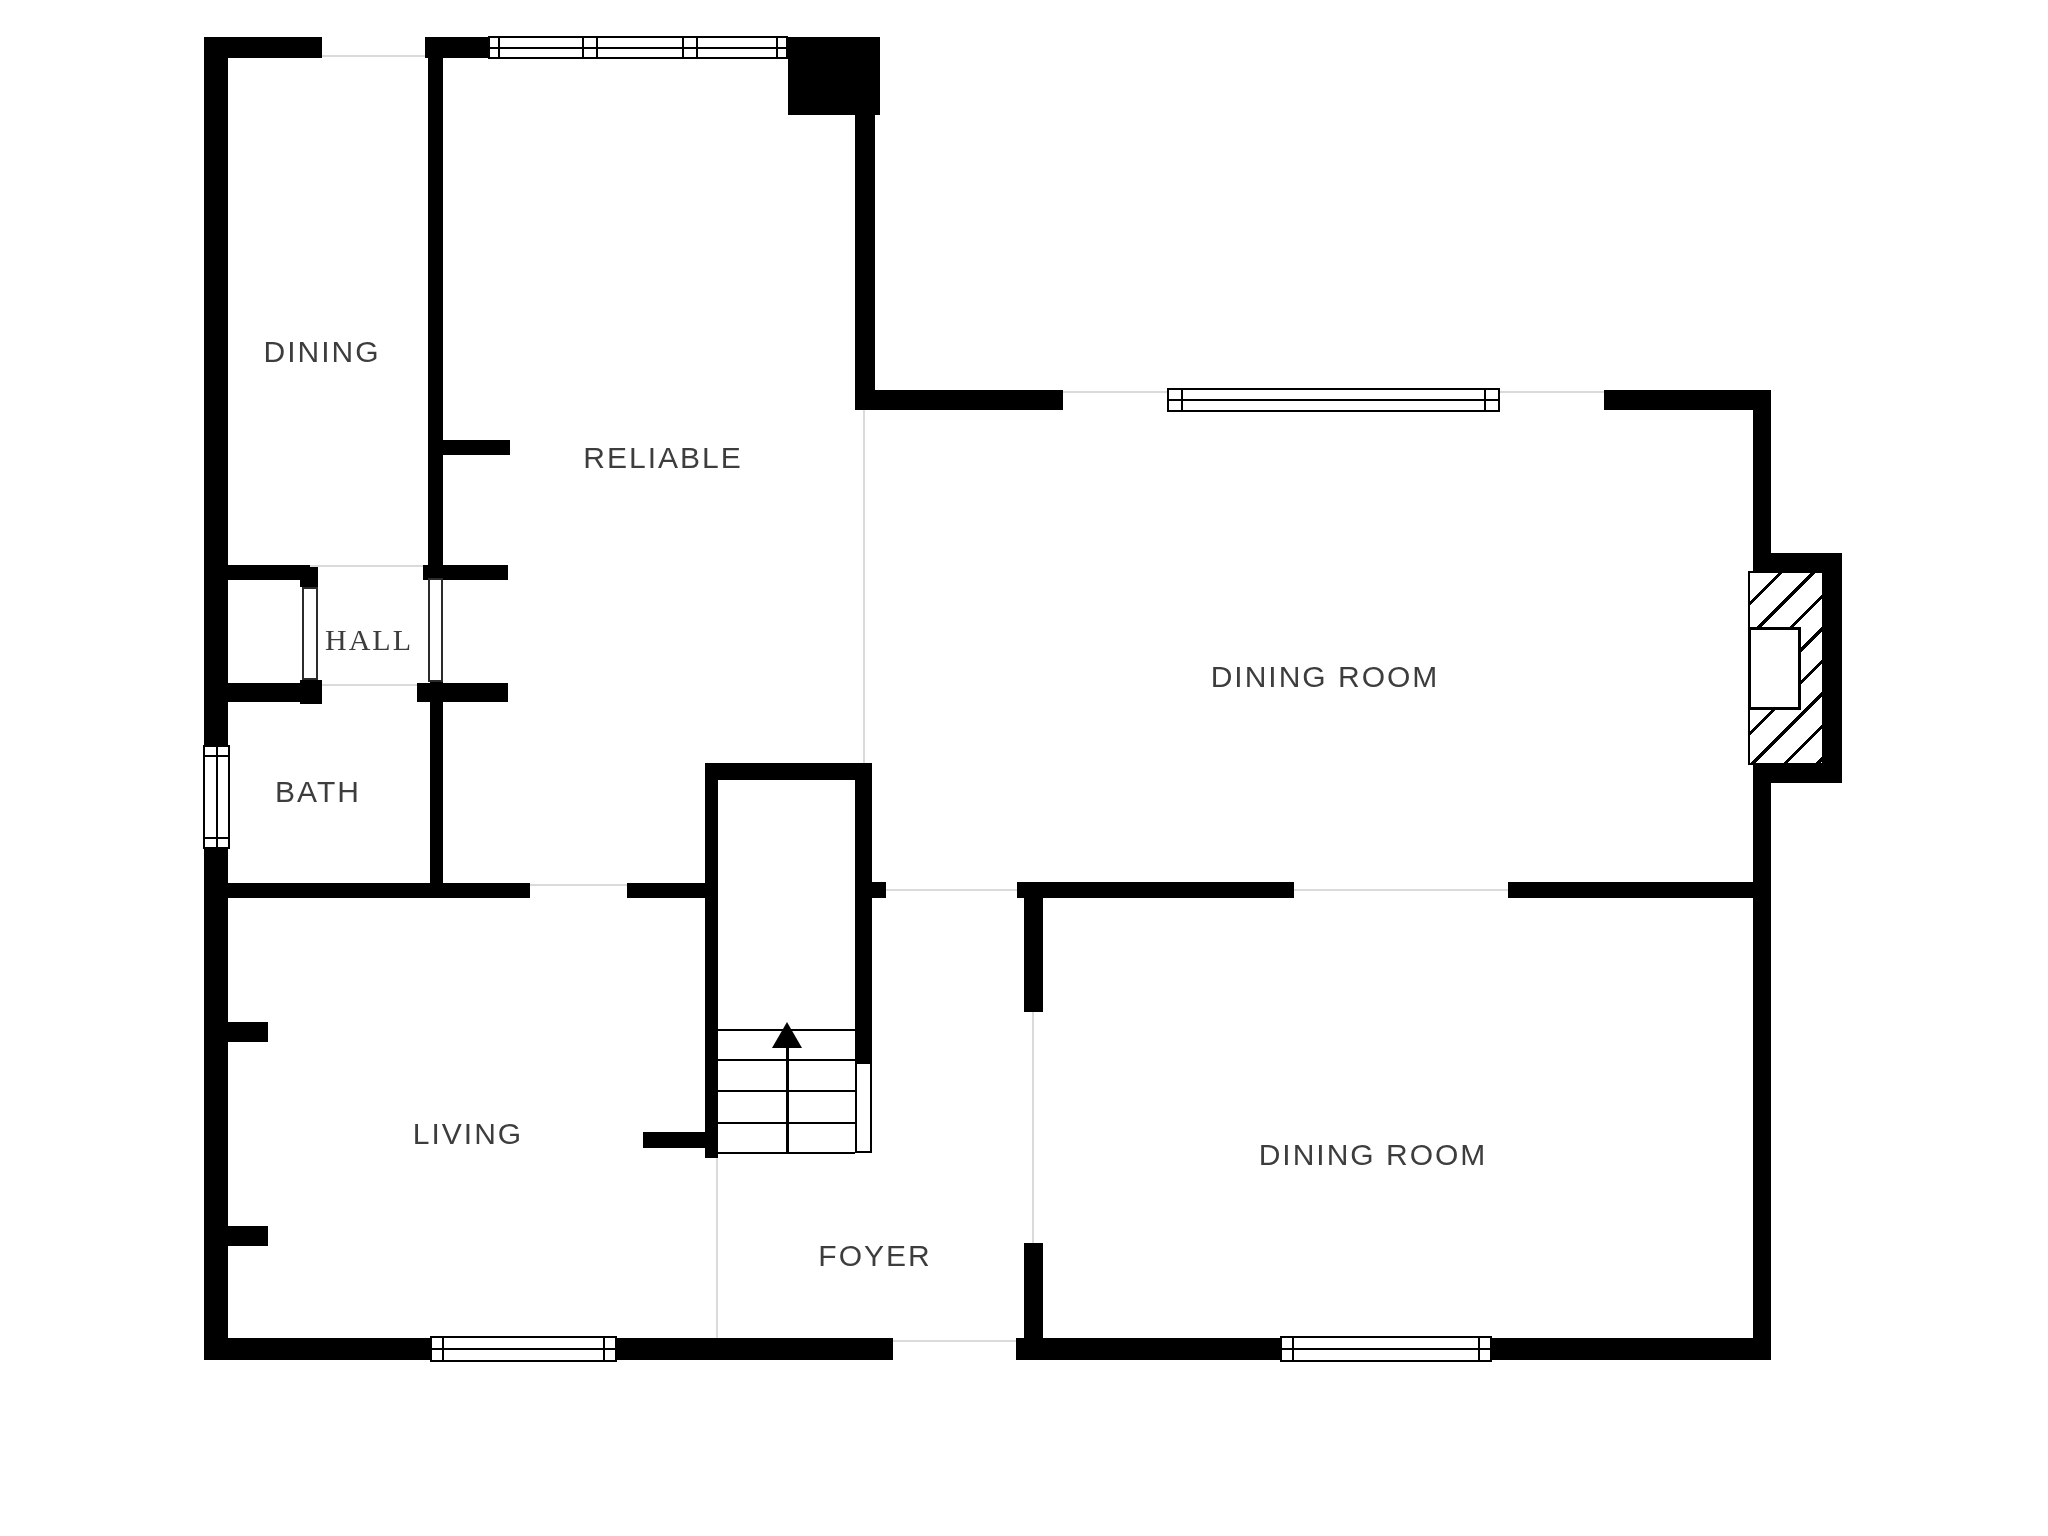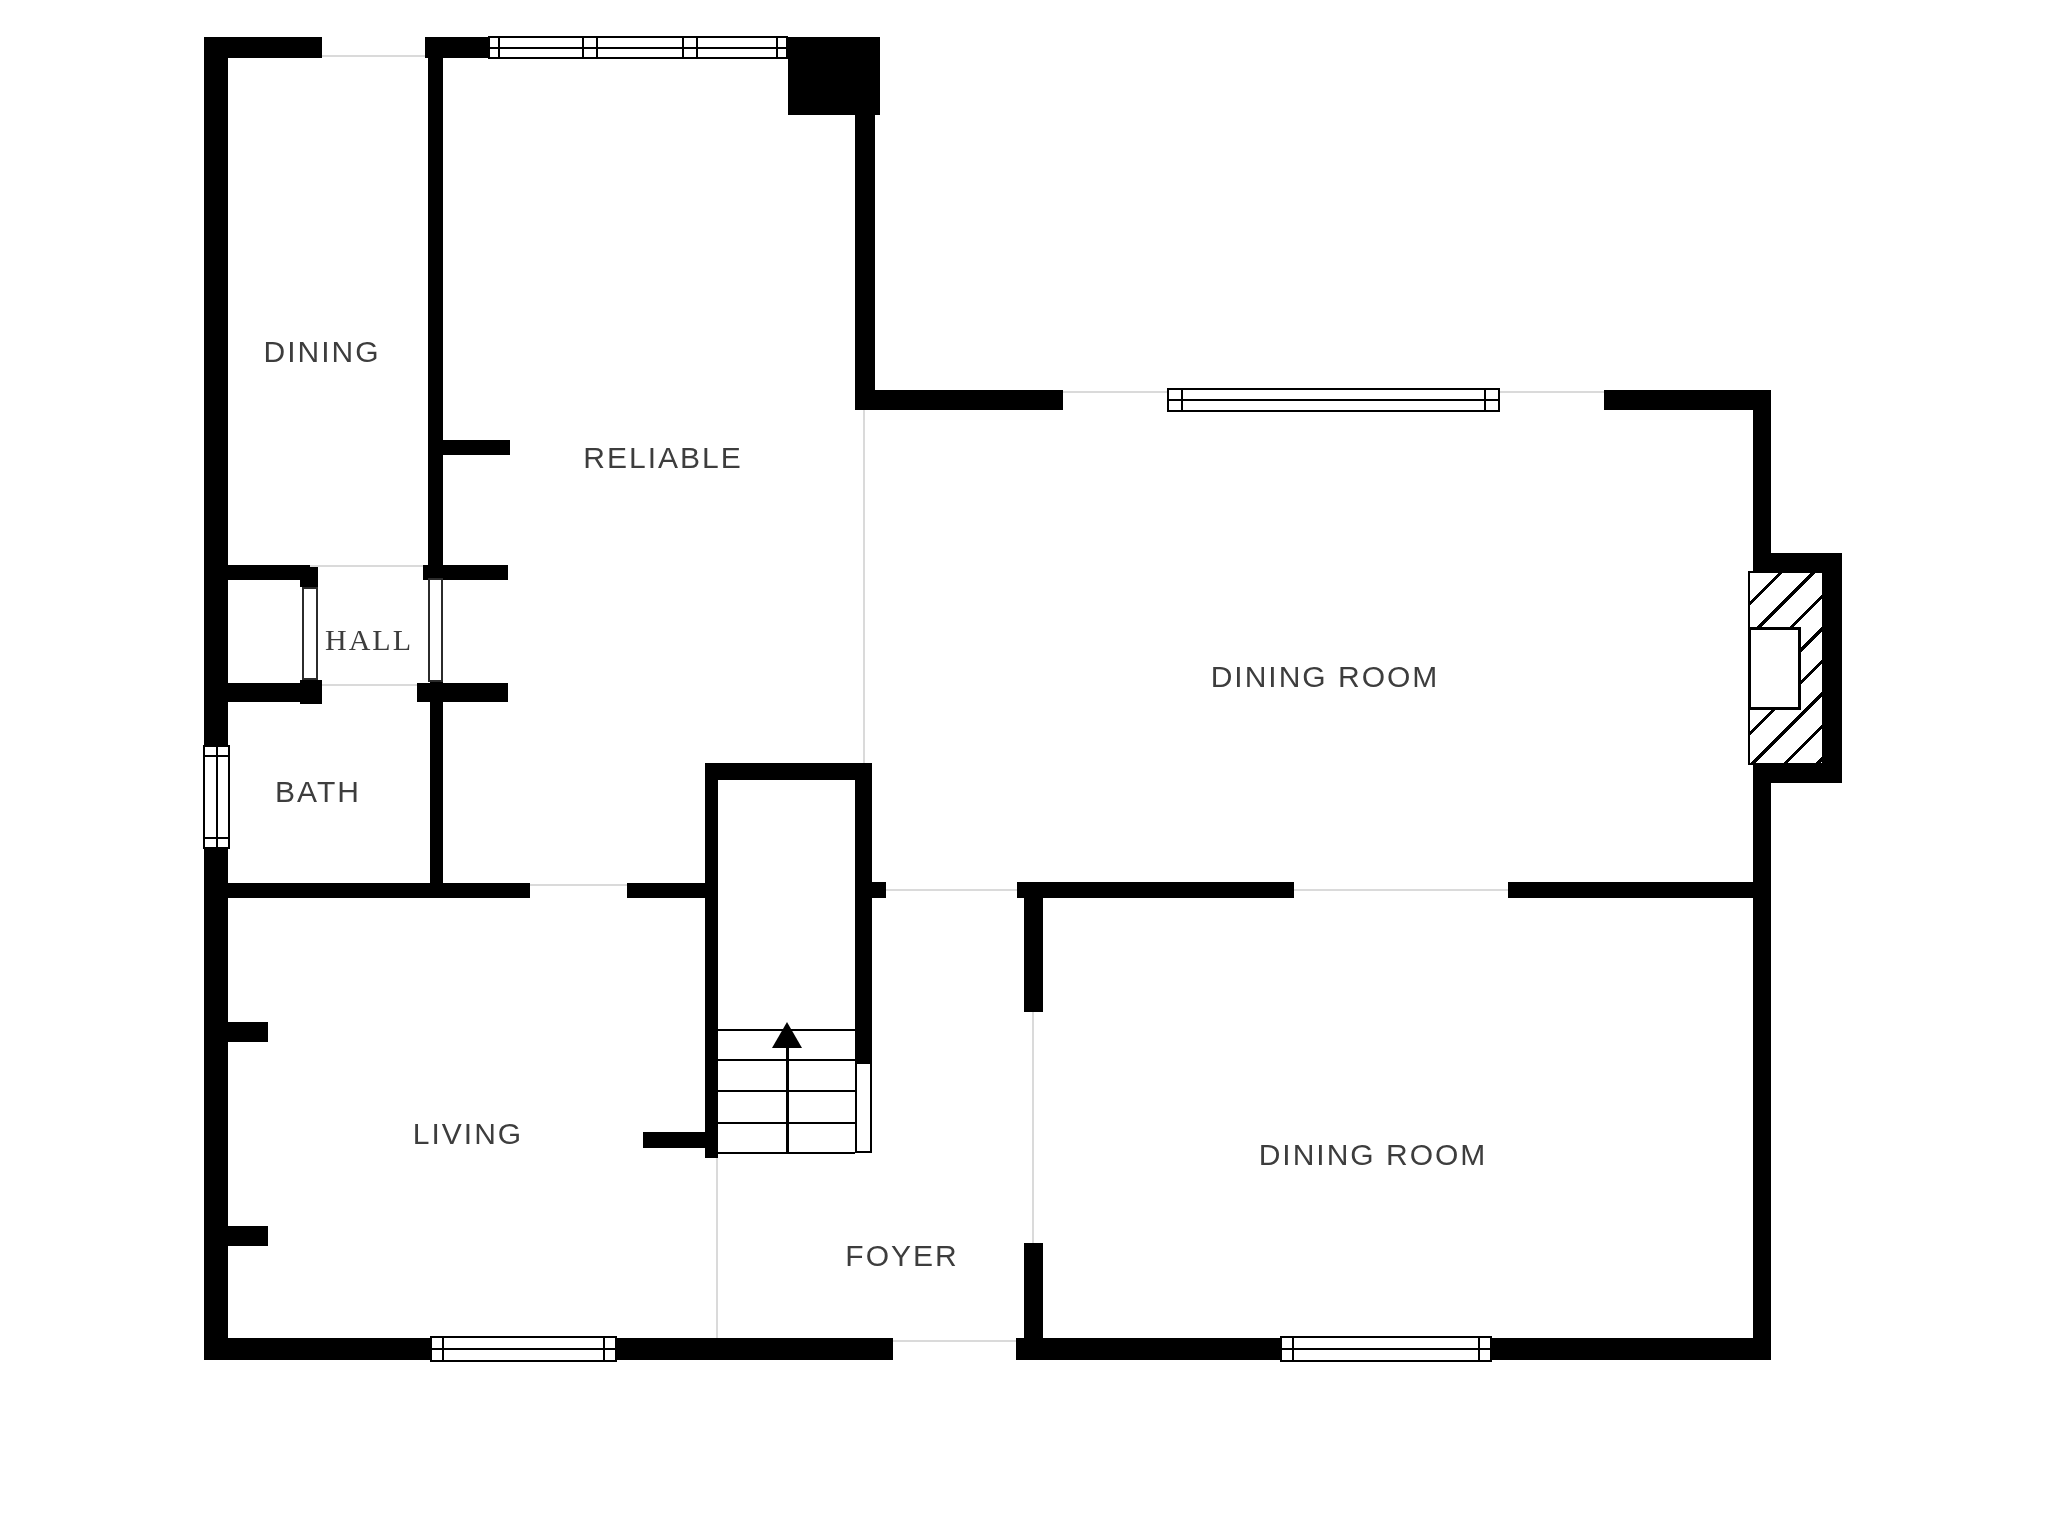--- a/index.html
+++ b/index.html
@@ -133,17 +133,17 @@
     <div class="hjamb" style="top:8px;"></div>
     <div class="hjamb" style="bottom:8px;"></div>
   </div>
 
   <div class="room-label" style="left:322px;top:352px;">DINING</div>
   <div class="room-label" style="left:663px;top:458px;">RELIABLE</div>
   <div class="room-label" style="left:369px;top:640px;font-family:Liberation Serif, serif;">HALL</div>
   <div class="room-label" style="left:318px;top:792px;">BATH</div>
   <div class="room-label" style="left:1325px;top:677px;">DINING ROOM</div>
   <div class="room-label" style="left:468px;top:1134px;">LIVING</div>
-  <div class="room-label" style="left:902px;top:1256px;">FOYER</div>
+  <div class="room-label" style="left:875px;top:1256px;">FOYER</div>
   <div class="room-label" style="left:1373px;top:1155px;">DINING ROOM</div>
 
 
 </div>
 
 </body></html>

